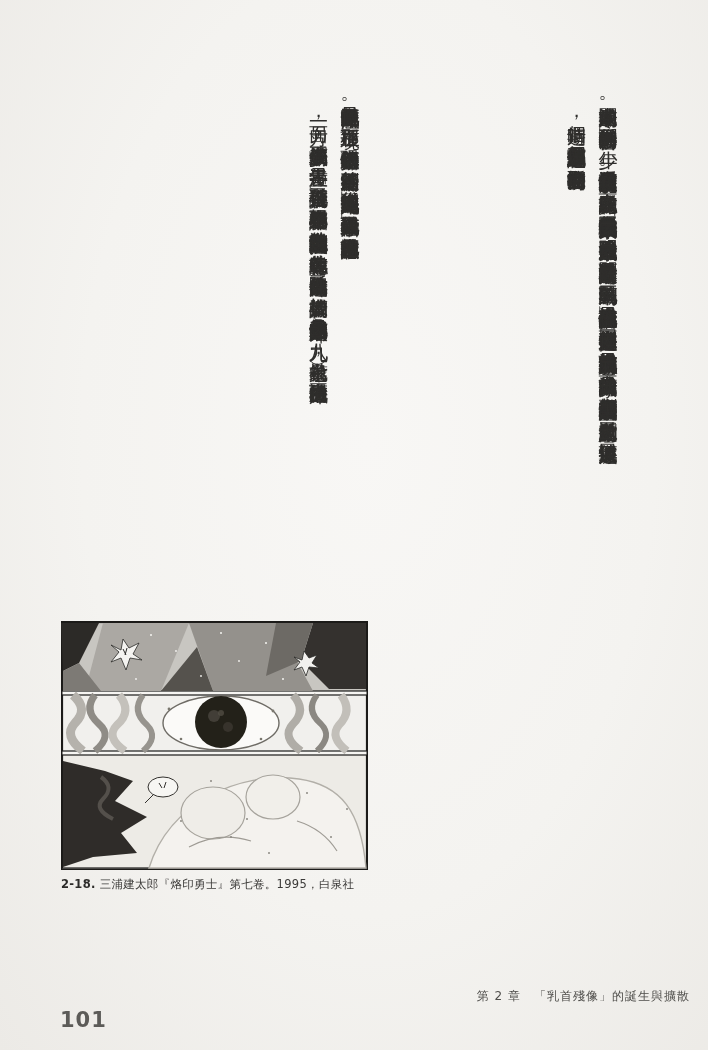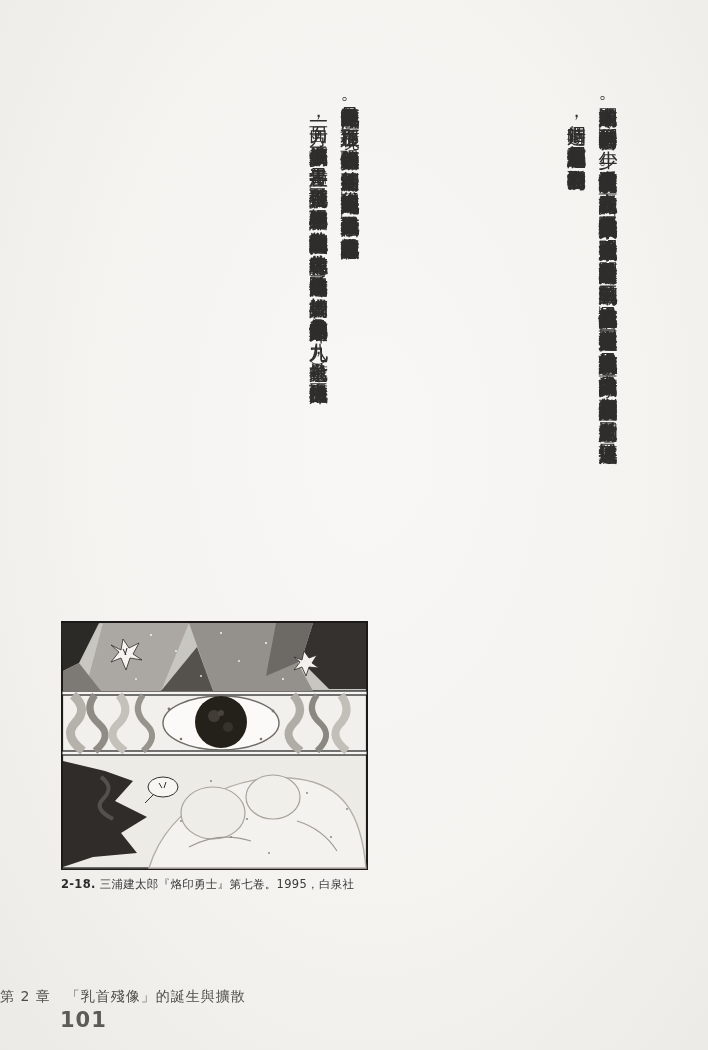--- a/index.html
+++ b/index.html
@@ -29,23 +29,23 @@
     margin-top:7px;font-family:"DejaVu Sans", sans-serif;
     font-size:11.5px;color:#3b3a38;letter-spacing:0.3px;white-space:nowrap;
   }
   .figcap b{font-weight:700;color:#2c2b29;}
   .page-number{
     position:absolute;left:60px;top:1008px;
     font-family:"DejaVu Sans", sans-serif;
     font-size:21px;font-weight:700;color:#5c5b58;letter-spacing:1px;
   }
   .chapter-footer{
-    position:absolute;left:0;top:988px;width:690px;text-align:left;
+    position:absolute;left:0;top:988px;width:690px;text-align:right;
     font-family:"DejaVu Sans", sans-serif;
-    font-size:14px;color:#4e4d4a;letter-spacing:1px;
+    font-size:12px;color:#4e4d4a;letter-spacing:1px;
   }
 </style>
 </head>
 <body>
 
 <div>
 
   <div class="vtext region-right">
     <p class="para">成人漫畫寒冬期的開始。受到俗稱的「宮崎勤事件」的影響，少年、青年系漫畫中過度的性描寫受到很嚴厲的檢視和規範。而在成人系的黃漫雜誌界，很多出版社編輯也要求作家要盡量減少漫畫中的「成人要素」。明明是成人漫畫卻不能畫成人元素，這段時間對黃漫界可說是一段非常艱難的時期。隨著巨乳的風潮到來，成人漫畫界本該迎來「乳首殘像」爆發性的傳播，卻因為這事件而在爆發前先遭到重挫。成人漫畫界當然也存在想挑戰新藝術表現的志氣。然而或許是由於當時的成人作家，都把全副精力放在思考如何創作沒有成人要素的成人漫畫，所以才被奪走了創意的動力，導致這波傳播一口氣減速。</p>
     <p class="para indent">這個時期，整個成人漫畫界都只想著要如何低調地避過風頭，採取在管制的尖峰期過去前，</p>

